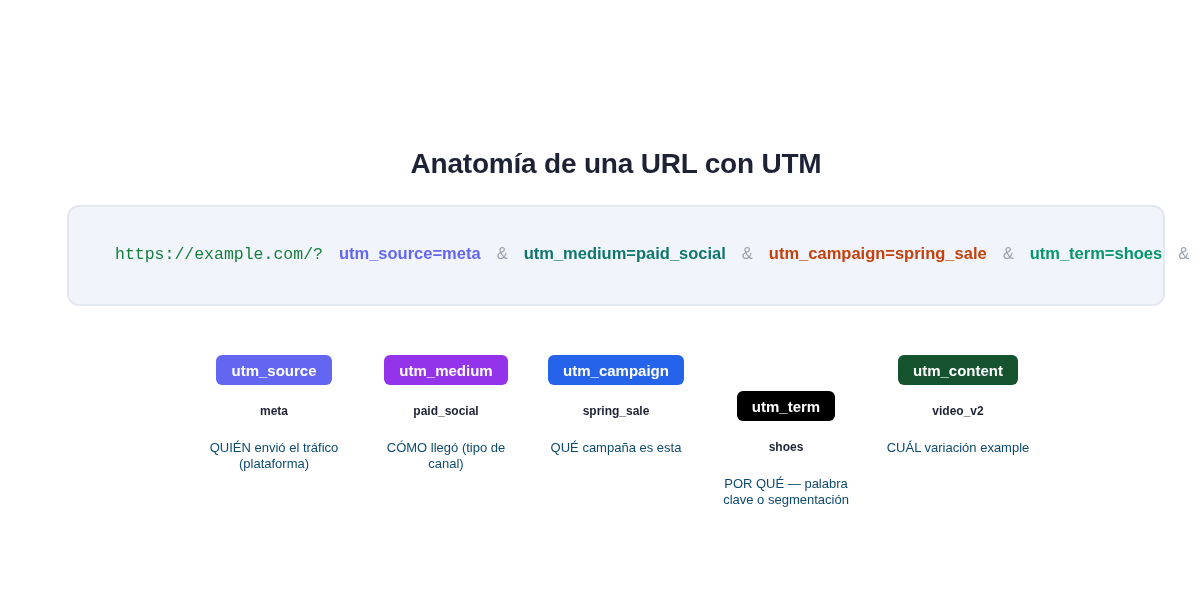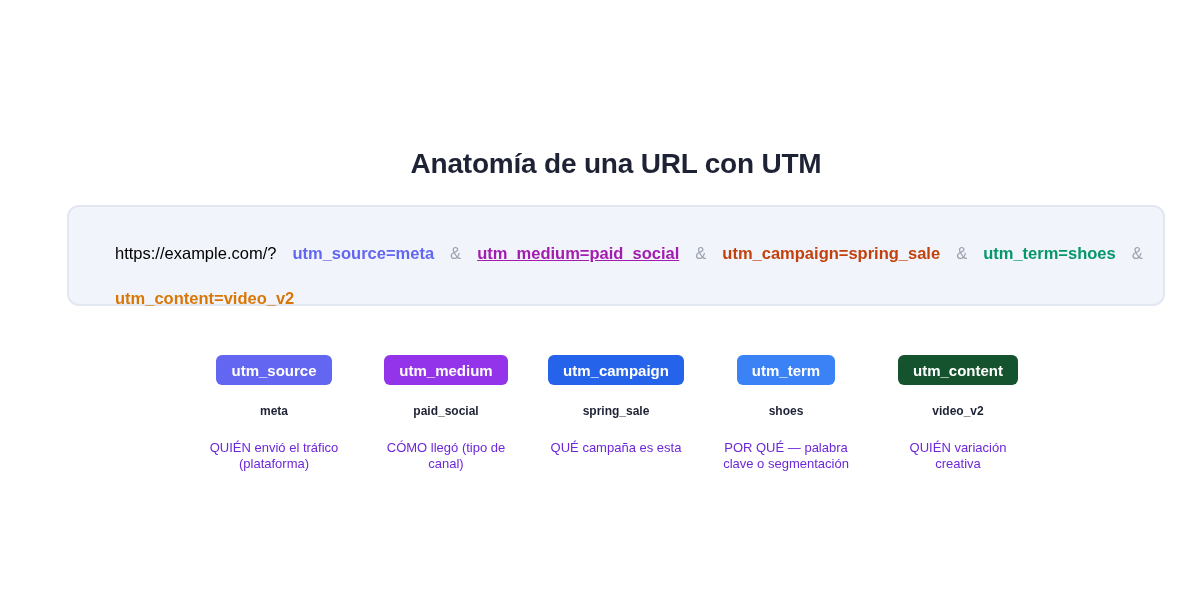--- a/index.html
+++ b/index.html
@@ -14,89 +14,86 @@
       text-align: center; font-size: 28px; font-weight: 700; color: #1e2235;
       letter-spacing: -0.2px;
     }
     .url-box {
       position: absolute; left: 51px; top: 189px; width: 1098px; height: 101px;
       background: #f1f4fb; border: 2px solid #e3e7f0; border-radius: 12px;
       padding: 24px 30px 0 30px;
       font-size: 16.5px; line-height: 29px; color: #6b7280;
     }
     .url-line { white-space: nowrap; }
-    .base { color: #000000; }
+    .base { color: #15803d; font-family: Liberation Mono, monospace; }
     .amp { color: #9ca3af; }
     .p { font-weight: 700; }
     .c-source { color: #6366f1; }
-    .c-medium { color: #a21caf; text-decoration: underline; }
+    .c-medium { color: #0f766e; }
     .c-campaign { color: #c2410c; }
     .c-term { color: #059669; }
     .c-content { color: #d97706; }
     .cols {
       position: absolute; top: 331px; left: 0; width: 1200px; height: 110px;
     }
     .col {
       position: absolute; top: 0; width: 170px; margin-left: -85px;
       display: flex; flex-direction: column; align-items: center; text-align: center;
     }
     .badge {
       height: 30px; padding: 0 15px; border-radius: 6px;
       color: #ffffff; font-size: 15px; font-weight: 700;
       display: flex; align-items: center; justify-content: center; text-align: center;
     }
     .value {
       margin-top: 11px; font-size: 12px; font-weight: 700; color: #1e2235;
     }
     .desc {
-      margin-top: 6px; font-size: 13px; line-height: 16px; color: #6d28d9;
+      margin-top: 6px; font-size: 13px; line-height: 16px; color: #0c4a6e;
       width: 160px;
     }
     .footer {
       position: absolute; top: 459px; left: 0; width: 1200px; text-align: center;
       font-size: 14px; color: #9ca3af;
     }
   </style>
 </head>
 <body>
 
 <div class="page">
 
   <h1 class="title">Anatomía de una URL con UTM</h1>
 
   <div class="url-box">
     <div class="url-line">
       <span class="base">https://example.com/?</span><span class="p c-source">utm_source=meta</span><span class="amp">&amp;</span><span class="p c-medium">utm_medium=paid_social</span><span class="amp">&amp;</span><span class="p c-campaign">utm_campaign=spring_sale</span><span class="amp">&amp;</span><span class="p c-term">utm_term=shoes</span><span class="amp">&amp;</span>
-    </div>
-    <div class="url-line">
-      <span class="p c-content">utm_content=video_v2</span>
     </div>
   </div>
 
   <div class="cols">
     <div class="col" style="left:258px;">
       <div class="badge" style="background:#6366f1;">utm_source</div>
       <div class="value">meta</div>
       <div class="desc">QUIÉN envió el tráfico (plataforma)</div>
     </div>
     <div class="col" style="left:430px;">
       <div class="badge" style="background:#9333ea;">utm_medium</div>
       <div class="value">paid_social</div>
       <div class="desc">CÓMO llegó (tipo de canal)</div>
     </div>
     <div class="col" style="left:600px;">
       <div class="badge" style="background:#2563eb;">utm_campaign</div>
       <div class="value">spring_sale</div>
       <div class="desc">QUÉ campaña es esta</div>
     </div>
     <div class="col" style="left:770px;">
-      <div class="badge" style="background:#3b82f6;">utm_term</div>
+      <div class="badge" style="background:#000000;margin-top:36px;">utm_term</div>
       <div class="value">shoes</div>
       <div class="desc">POR QUÉ — palabra clave o segmentación</div>
     </div>
     <div class="col" style="left:942px;">
       <div class="badge" style="background:#14532d;">utm_content</div>
       <div class="value">video_v2</div>
-      <div class="desc">QUIÉN variación creativa</div>
+      <div class="desc">CUÁL variación example</div>
     </div>
   </div>
 
 </div>
 
 </body></html>

